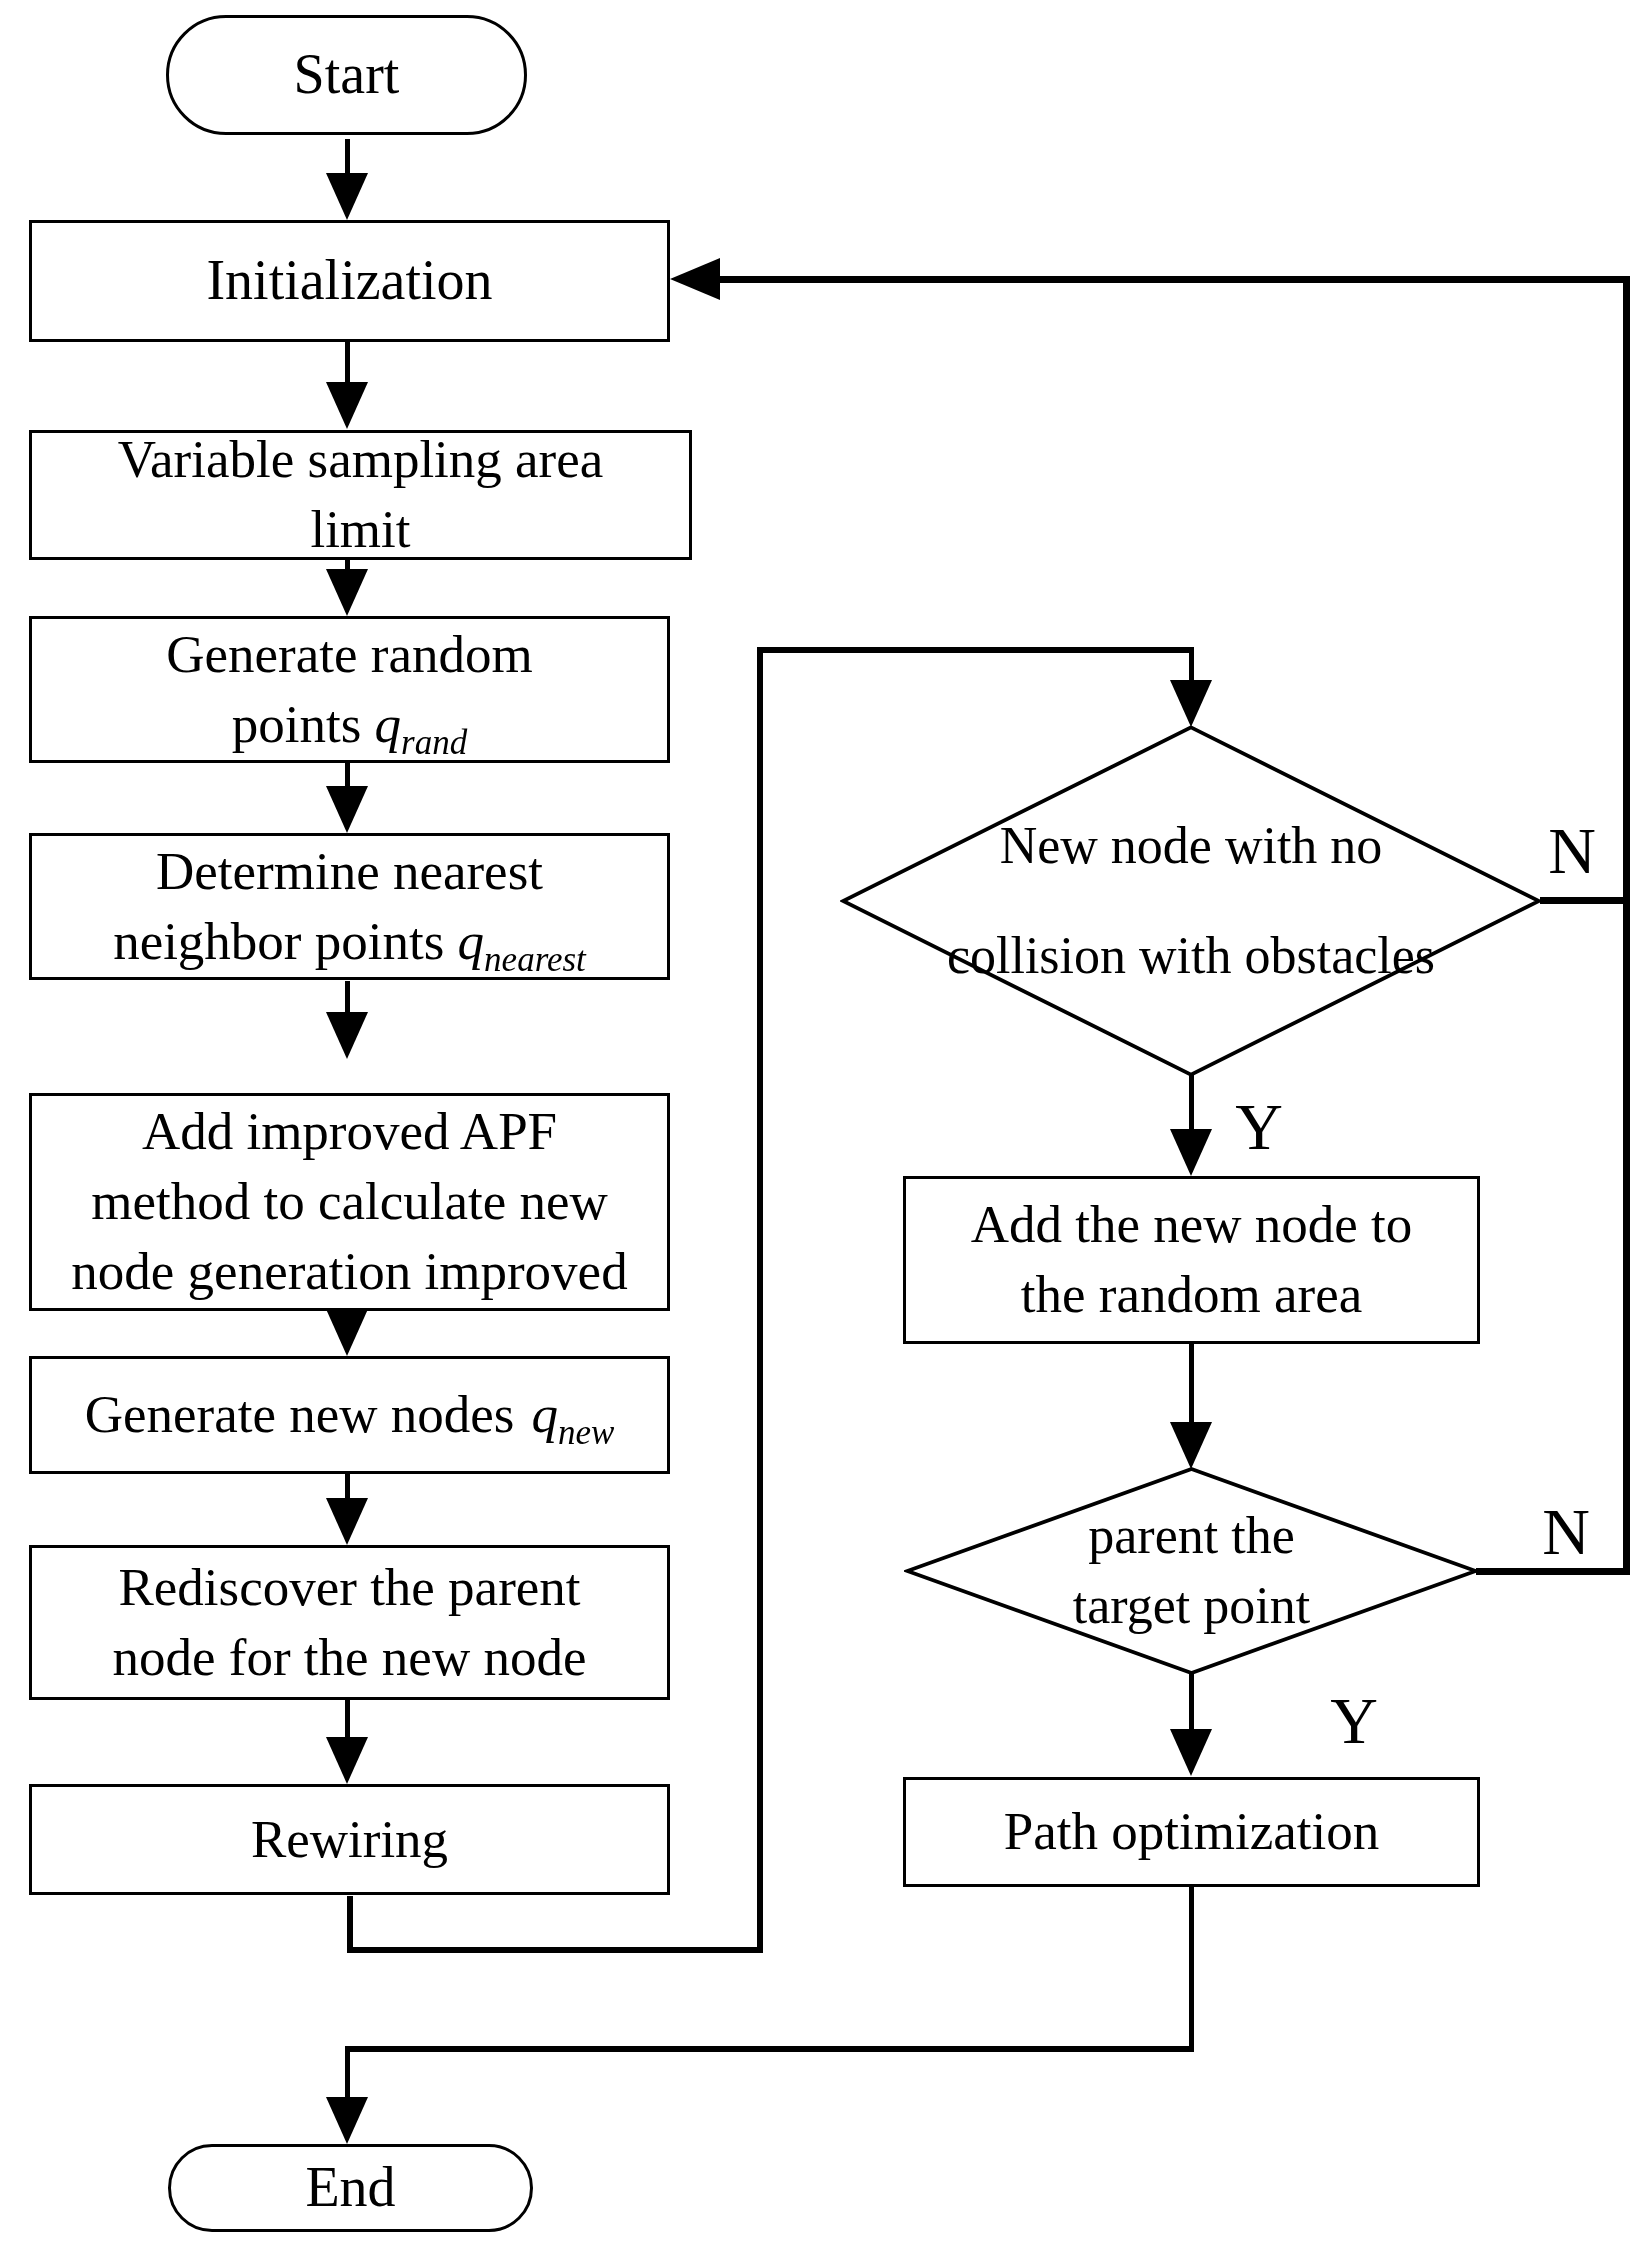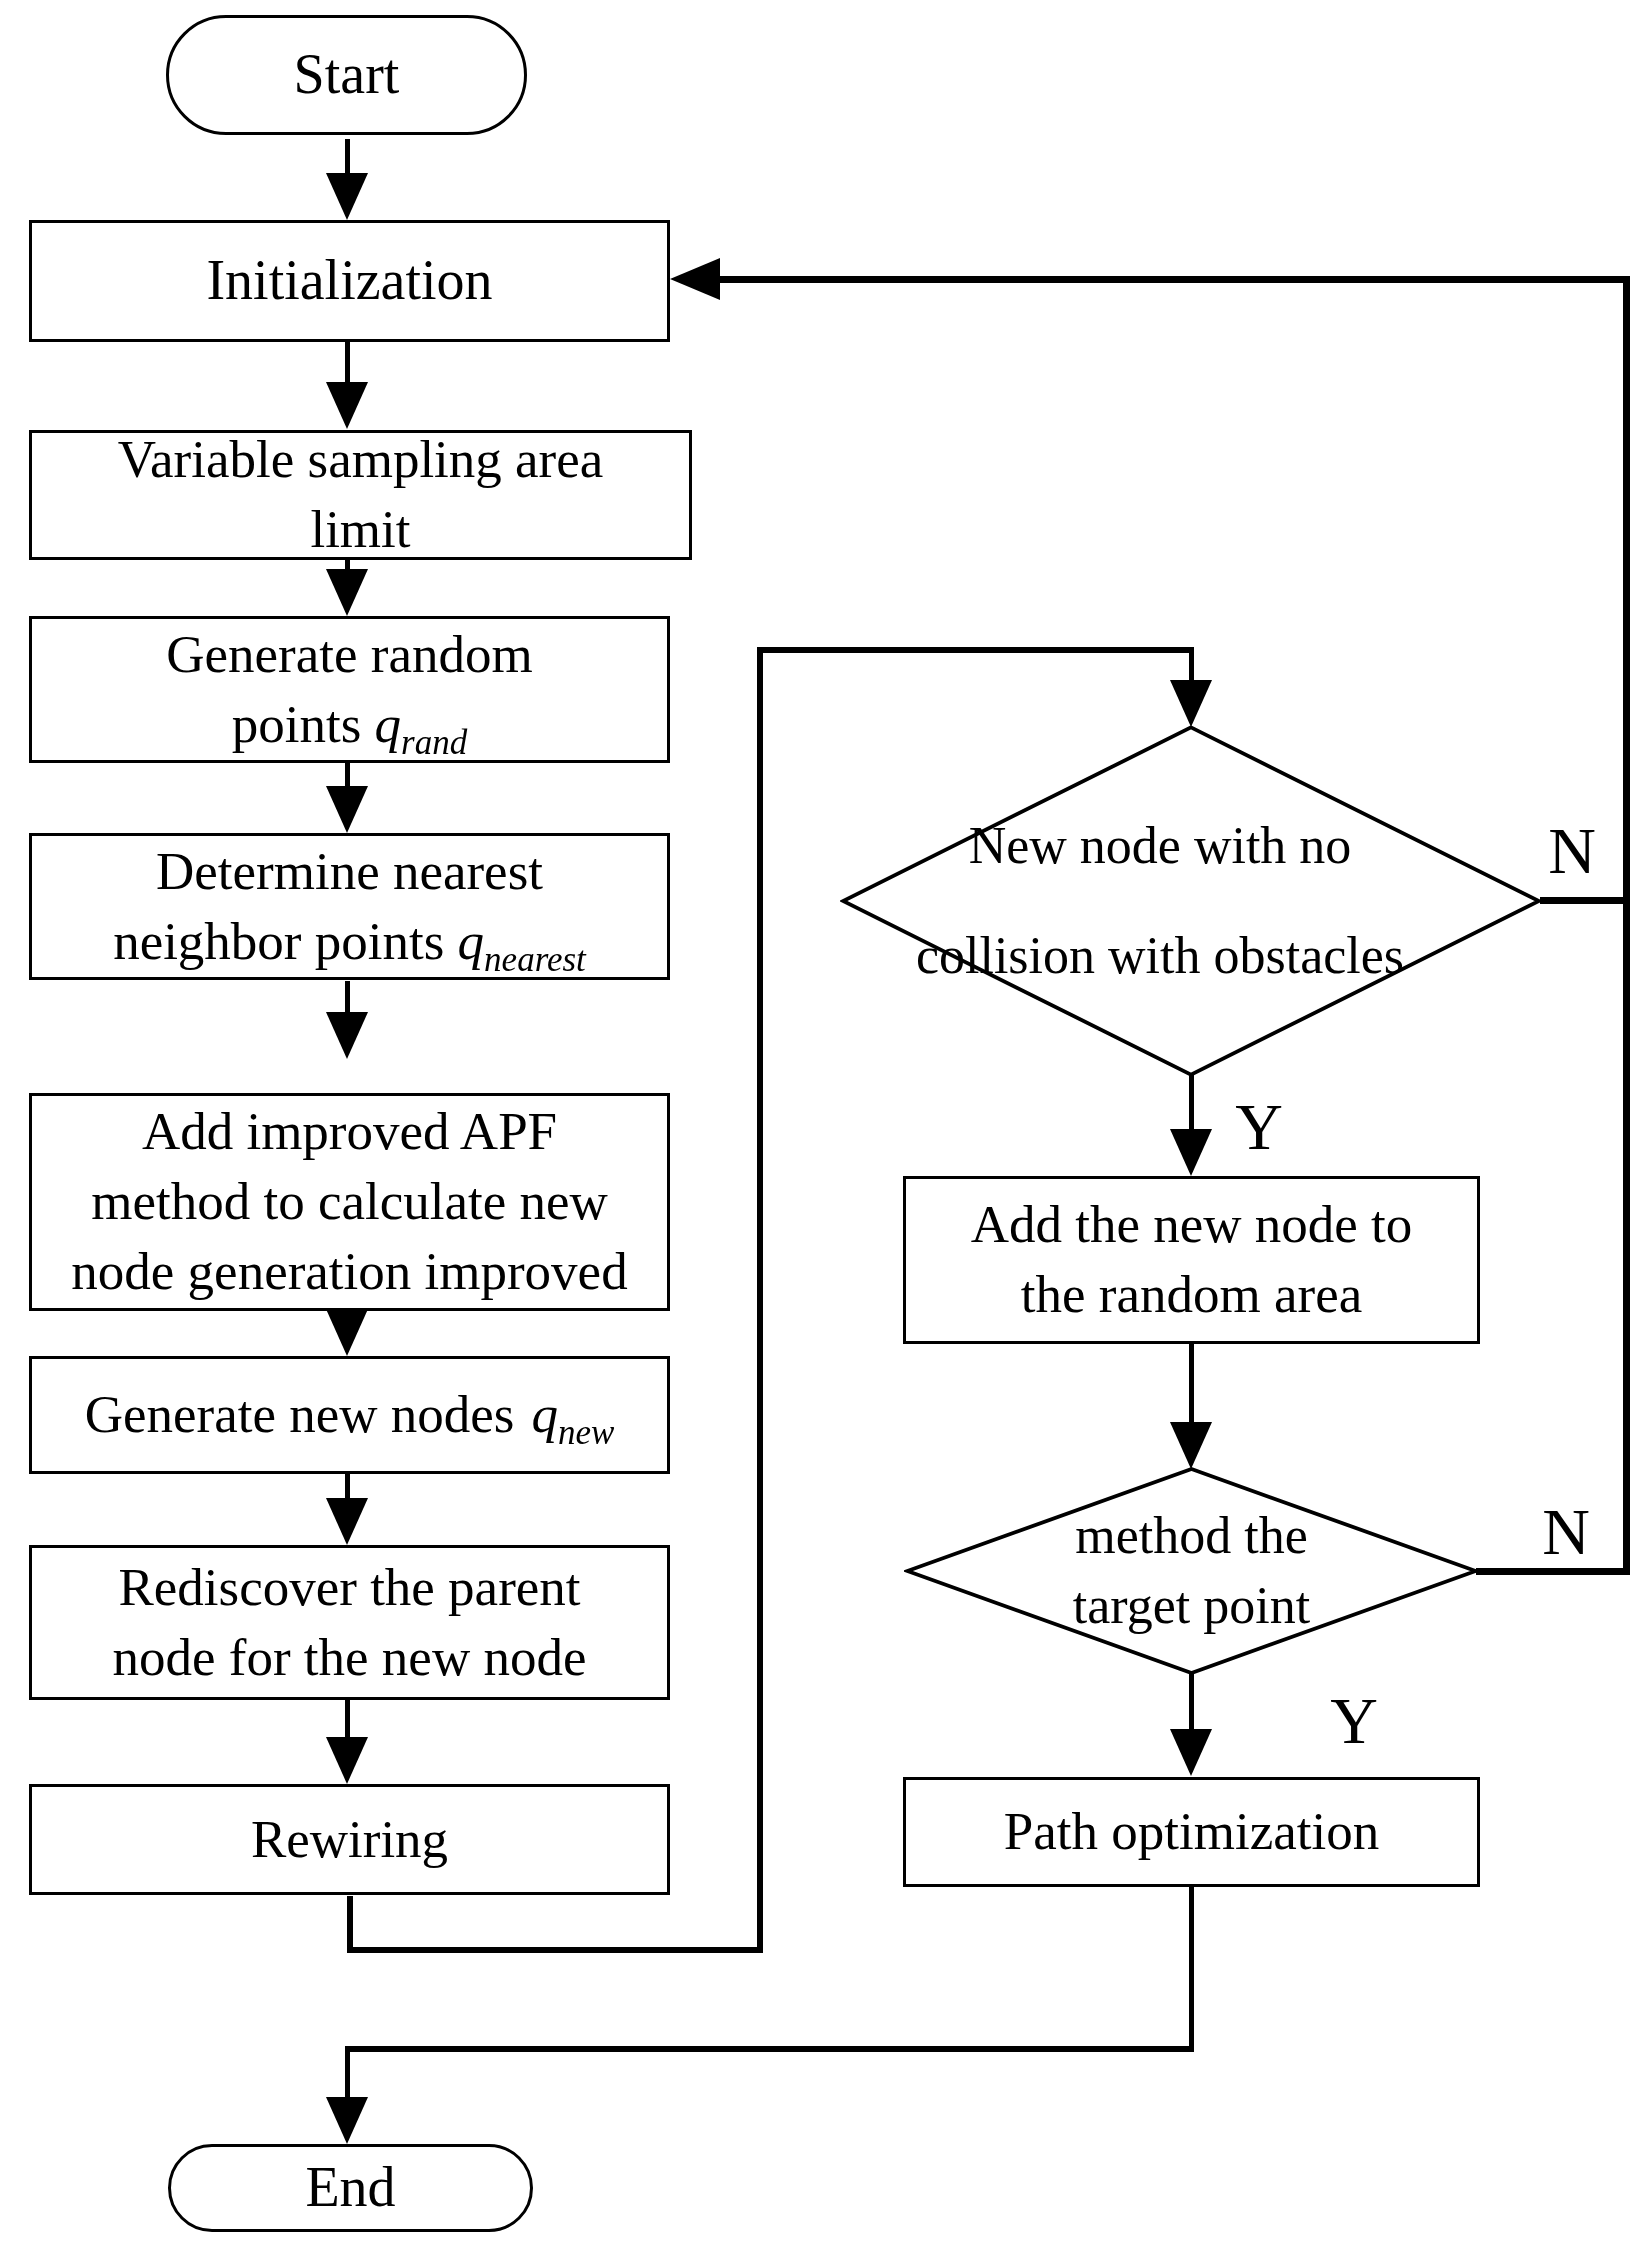--- a/index.html
+++ b/index.html
@@ -156,35 +156,35 @@
     <div>Rewiring</div>
   </div>
 
   <div class="node terminator" style="left:168px;top:2144px;width:365px;height:88px;">
     <div>End</div>
   </div>
 
   <svg style="left:840px;top:724px;" width="702" height="354" viewBox="0 0 922 464">
     <polygon points="461,4 918,232 461,460 4,232" fill="#ffffff" stroke="#000000" stroke-width="5"></polygon>
   </svg>
-  <div class="dtext" style="left:809px;top:724px;width:702px;height:354px;gap:40px;">
+  <div class="dtext" style="left:840px;top:724px;width:702px;height:354px;gap:40px;">
     <div>New node with no</div>
     <div>collision with obstacles</div>
   </div>
 
   <div class="node" style="left:903px;top:1176px;width:577px;height:168px;">
     <div>Add the new node to</div>
     <div>the random area</div>
   </div>
 
   <svg style="left:904px;top:1466px;" width="575" height="210" viewBox="0 0 755 276">
     <polygon points="377.5,4 751,138 377.5,272 4,138" fill="#ffffff" stroke="#000000" stroke-width="5"></polygon>
   </svg>
   <div class="dtext" style="left:904px;top:1466px;width:575px;height:210px;">
-    <div>method the</div>
+    <div>parent the</div>
     <div>target point</div>
   </div>
 
   <div class="node" style="left:903px;top:1777px;width:577px;height:110px;">
     <div>Path optimization</div>
   </div>
 
 </div>
 
 

